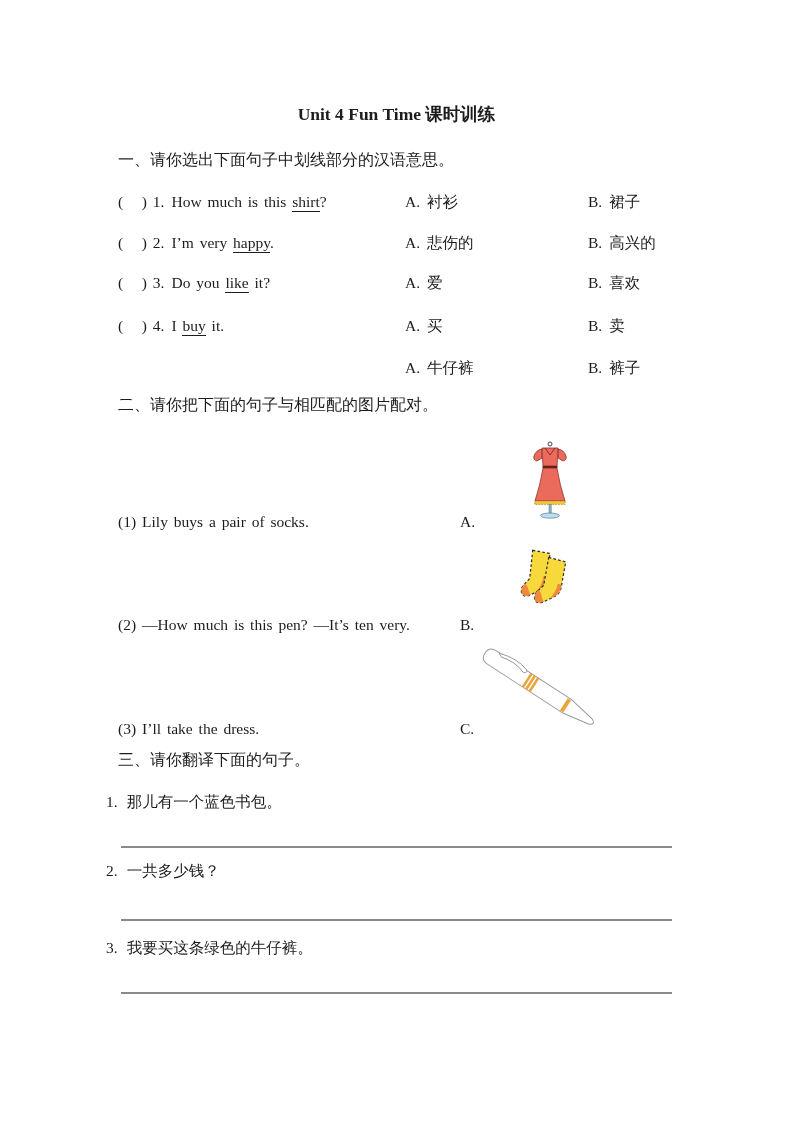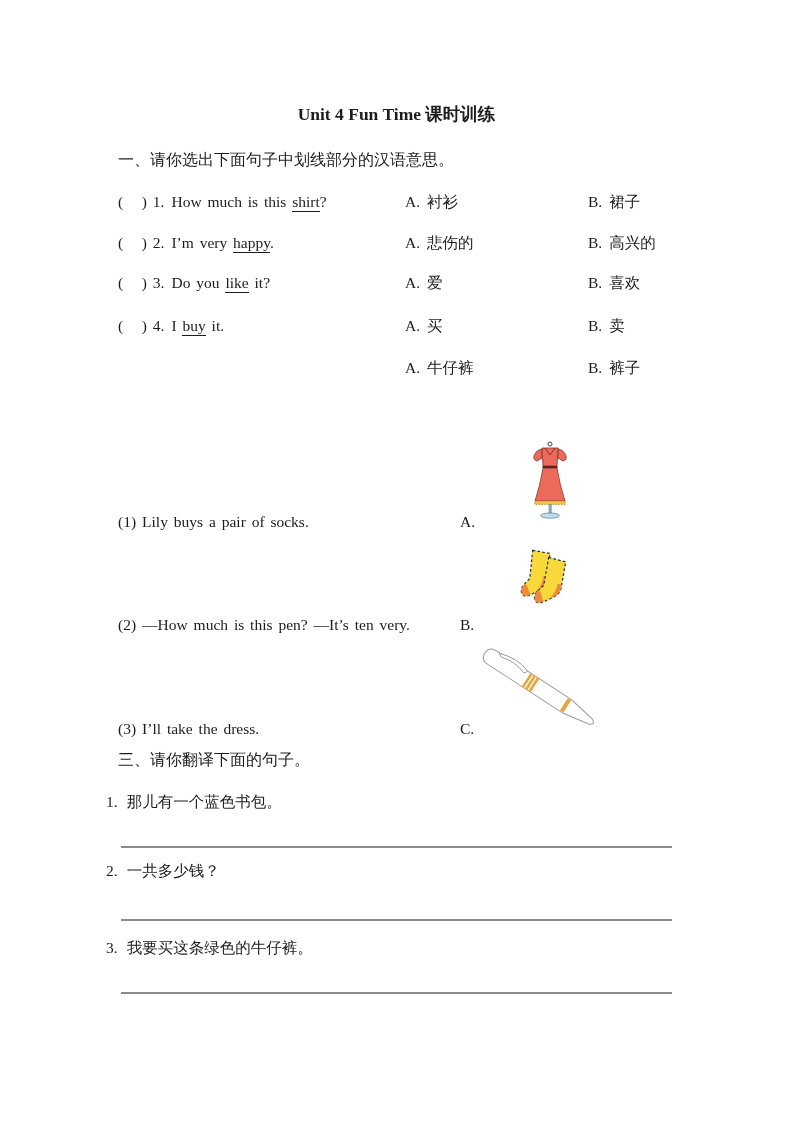--- a/index.html
+++ b/index.html
@@ -49,20 +49,21 @@
   <div class="abs q-a" style="top:273px"><span class="opt-label">A.</span><span>爱</span></div>
   <div class="abs q-b" style="top:273px"><span class="opt-label">B.</span><span>喜欢</span></div>
 
   <div class="abs q-main en" style="top:316px"><span class="q-prefix">(  ) 4.</span><span><span>I </span><span class="u">buy</span><span> it.</span></span></div>
   <div class="abs q-a" style="top:316px"><span class="opt-label">A.</span><span>买</span></div>
   <div class="abs q-b" style="top:316px"><span class="opt-label">B.</span><span>卖</span></div>
 
   <div class="abs q-a" style="top:358px"><span class="opt-label">A.</span><span>牛仔裤</span></div>
   <div class="abs q-b" style="top:358px"><span class="opt-label">B.</span><span>裤子</span></div>
 
+  <div class="abs heading" style="top:395px">二、请你把下面的句子与相匹配的图片配对。</div>
 
   <div class="img-abs" style="left:529px; top:441px">
     <svg width="42" height="78" viewBox="0 0 42 78">
       <circle cx="21" cy="3" r="2" fill="none" stroke="#444444" stroke-width="1"></circle>
       <path d="M13,8 Q7,9 5,15 Q4,19 8,20 L13,17 Z" fill="#EC6A5C" stroke="#8a2f24" stroke-width="0.8"></path>
       <path d="M29,8 Q35,9 37,15 Q38,19 34,20 L29,17 Z" fill="#EC6A5C" stroke="#8a2f24" stroke-width="0.8"></path>
       <path d="M13,7 L29,7 L28,25 L14,25 Z" fill="#EC6A5C" stroke="#8a2f24" stroke-width="0.8"></path>
       <path d="M16,7 L21,14 L26,7" fill="none" stroke="#8a2f24" stroke-width="1"></path>
       <rect x="13.5" y="25" width="15" height="2.2" fill="#5d2018"></rect>
       <path d="M14,27.2 L28,27.2 Q31,45 36,60 L6,60 Q11,45 14,27.2 Z" fill="#EC6A5C" stroke="#8a2f24" stroke-width="0.8"></path>

